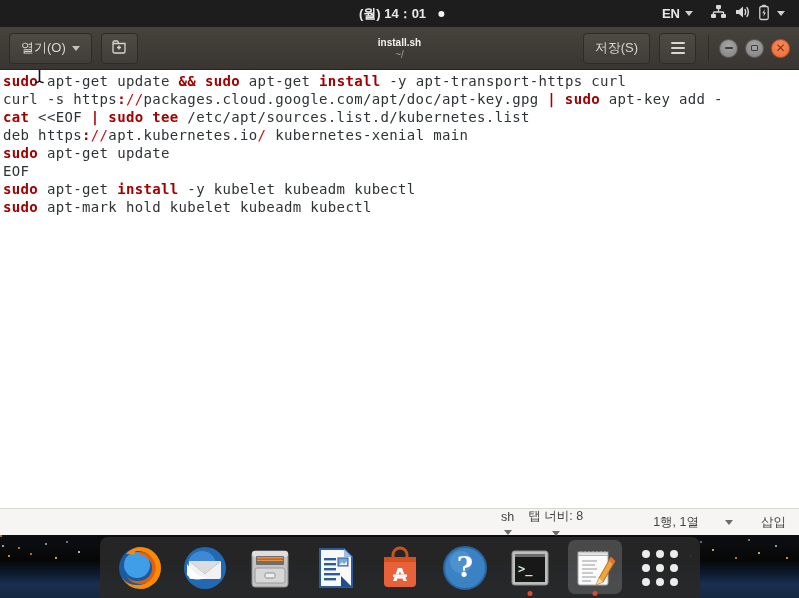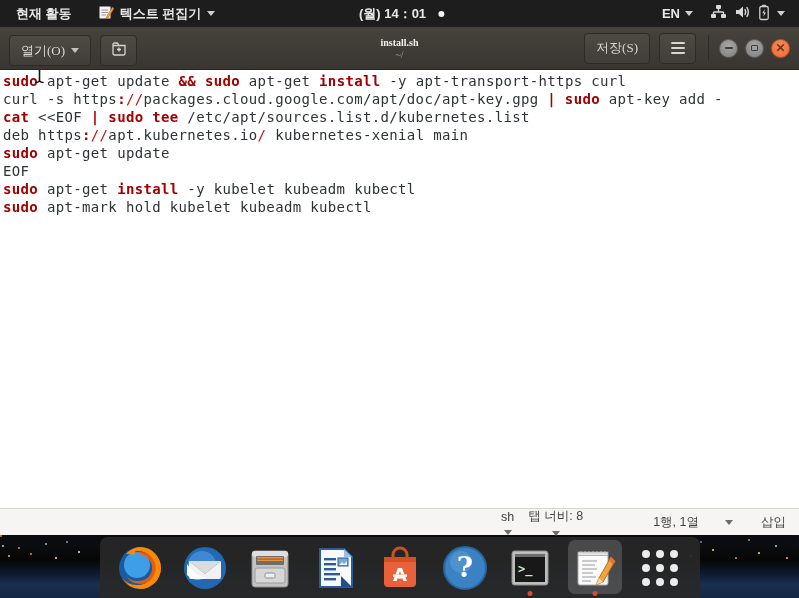--- a/index.html
+++ b/index.html
@@ -27,21 +27,21 @@
   .caret-down { width:0; height:0; border-left:4px solid transparent; border-right:4px solid transparent;
     border-top:5px solid #cfcfcf; display:inline-block; }
   .notif-dot { width:6px; height:6px; border-radius:50%; background:#f2f2f2; }
   .kbd-group { display:flex; align-items:center; gap:5px; }
 
   
   .gedit-window { position:absolute; top:27px; left:0; width:799px; height:508px; z-index:20;
     display:flex; flex-direction:column; box-shadow:0 4px 14px rgba(0,0,0,.55); }
 
   .headerbar { height:43px; flex:0 0 43px; background:linear-gradient(#46423c,#393632);
-    border-bottom:1px solid #262421; display:flex; padding:8px 9px; position:relative;font-family:Liberation Serif, serif; }
+    border-bottom:1px solid #262421; display:flex; align-items:center; padding:8px 9px; position:relative; }
   .hb-btn { display:flex; align-items:center; gap:6px; height:31px; padding:0 11px;
     background:linear-gradient(#4e4a44,#403d38); border:1px solid #2d2b27; border-radius:4px;
     color:#dad6d1; font-size:13px; cursor:default; }
   .hb-btn + .hb-btn { margin-left:9px; }
   .hb-btn .caret-down { border-top-color:#c6c2bc; }
   .title-block { position:absolute; left:50%; top:50%; transform:translate(-50%,-50%); text-align:center; line-height:1.1; }
   .hb-title { color:#f3f1ee; font-size:10px; font-weight:bold; }
   .hb-subtitle { color:#a39e96; font-size:10px; margin-top:1px; }
   .hb-right { margin-left:auto; display:flex; align-items:center; }
   .menu-btn { width:37px; justify-content:center; padding:0; margin-left:9px; }
@@ -94,38 +94,20 @@
 </head>
 <body>
 
 <div class="desktop-bg">
   <div class="city-strip">
     <div class="city-lights"></div>
   </div>
 </div>
 
 <div class="top-bar">
-  <div class="tb-left">
-    <div class="tb-item">
-      <span>현재 활동</span>
-    </div>
-    <div class="tb-item">
-      <span>
-        <svg width="16" height="16" viewBox="0 0 16 16">
-          <rect x="1.5" y="2.5" width="11" height="12" rx="1" fill="#f4f2ef" stroke="#8a8a8a"></rect>
-          <line x1="3.5" y1="6" x2="10" y2="6" stroke="#9a9a9a"></line>
-          <line x1="3.5" y1="8.5" x2="10" y2="8.5" stroke="#9a9a9a"></line>
-          <line x1="3.5" y1="11" x2="8" y2="11" stroke="#9a9a9a"></line>
-          <path d="M14.5 3 L9 12 L8 14.5 L10.5 13.5 L15.8 4.5 Z" fill="#f2a33c" stroke="#b36d1d" stroke-width=".6"></path>
-        </svg>
-      </span>
-      <span>텍스트 편집기</span>
-      <span class="caret-down"></span>
-    </div>
-  </div>
   <div class="tb-center">
     <div class="tb-item">
       <span>(월) 14：01</span>
     </div>
     <span class="notif-dot"></span>
   </div>
   <div class="tb-right">
     <div class="kbd-group">
       <span>EN</span>
       <span class="caret-down"></span>

